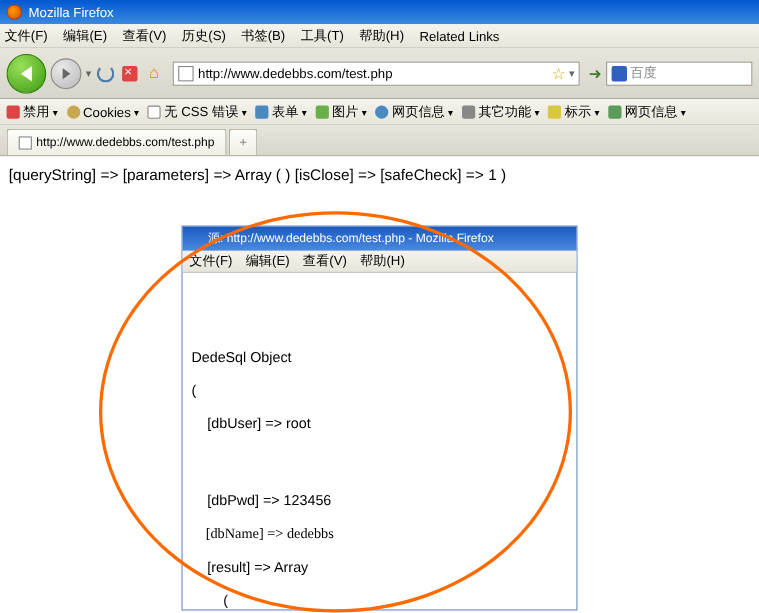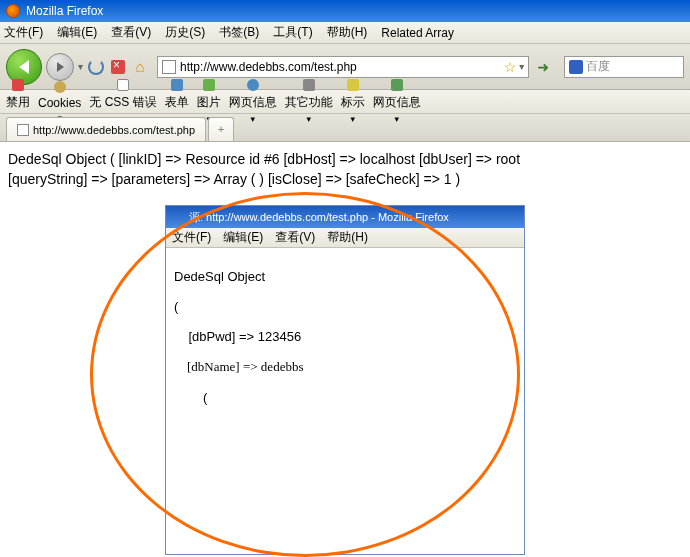--- a/index.html
+++ b/index.html
@@ -17,36 +17,36 @@
 .arrow-l { width: 0; height: 0; border-right: 10px solid #fff; border-top: 7px solid transparent; border-bottom: 7px solid transparent; }
 .arrow-r { width: 0; height: 0; border-left: 7px solid #666; border-top: 5px solid transparent; border-bottom: 5px solid transparent; }
 .tool-icon { width: 18px; height: 18px; display: inline-flex; align-items: center; justify-content: center; }
 .reload { width: 16px; height: 16px; border: 2px solid #4a7ab0; border-top-color: transparent; border-radius: 50%; position: relative; }
 .stop { width: 14px; height: 14px; background: #d44; border-radius: 2px; position: relative; }
 .stop::before { content: "×"; color: #fff; font-size: 12px; position: absolute; top: -2px; left: 2px; }
 .home { color: #d88a00; font-size: 15px; }
 .addr-bar { flex: 1; background: #fff; border: 1px solid #9a9a90; height: 22px; display: flex; align-items: center; padding: 0 4px; font-family: monospace; font-size: 12px; margin: 0 4px; }
 .addr-bar .page-icon { width: 14px; height: 14px; background: #fff; border: 1px solid #888; display: inline-block; margin-right: 4px; }
 .star { color: #c8a800; font-size: 14px; margin: 0 3px; }
-.search-box { width: 120px; background: #fff; border: 1px solid #9a9a90; height: 22px; display: flex; align-items: center; padding: 0 4px; font-size: 12px; margin-left: 11px; }
+.search-box { width: 133px; background: #fff; border: 1px solid #9a9a90; height: 22px; display: flex; align-items: center; padding: 0 4px; font-size: 12px; }
 .baidu-icon { width: 14px; height: 14px; background: #3060c0; border-radius: 2px; margin-right: 3px; }
 
 .devbar { background: linear-gradient(#f5f3ec, #e8e5da); border-bottom: 1px solid #c0beb6; height: 24px; display: flex; align-items: center; gap: 8px; padding: 0 6px; font-size: 12px; }
-.devbar .item { display: flex; align-items: center; gap: 3px; flex-direction: column; }
+.devbar .item { display: flex; align-items: center; gap: 3px; }
 .mini-icon { width: 12px; height: 12px; border-radius: 2px; }
 
 .tabbar { background: linear-gradient(#e8e5da, #d8d5ca); border-bottom: 1px solid #b0ada4; height: 28px; display: flex; align-items: flex-end; padding: 0 6px; gap: 2px; }
 .tab { background: linear-gradient(#fdfdfa, #f0eee5); border: 1px solid #b0ada4; border-bottom: none; border-radius: 3px 3px 0 0; padding: 4px 10px; font-size: 11px; font-family: monospace; display: flex; align-items: center; gap: 4px; height: 24px; }
 .tab.new { width: 26px; justify-content: center; color: #888; }
 
 .content { padding: 8px; font-family: "Courier New", monospace; font-size: 14px; line-height: 1.4; position: relative; }
 .dump-text { white-space: pre-wrap; word-break: break-all; }
 
 .src-window { position: absolute; left: 165px; top: 205px; width: 360px; height: 350px; background: #fff; border: 1px solid #6a8ac0; }
-.src-title { background: linear-gradient(#1a5ac0, #4a8ae0); color: #fff; padding: 3px 6px; display: flex; align-items: flex-end; gap: 5px; font-size: 11px; height: 22px; font-family: monospace; }
+.src-title { background: linear-gradient(#1a5ac0, #4a8ae0); color: #fff; padding: 3px 6px; display: flex; align-items: flex-start; gap: 5px; font-size: 11px; height: 22px; font-family: monospace; }
 .src-menu { background: linear-gradient(#f5f3ec, #e8e5da); border-bottom: 1px solid #c0beb6; padding: 2px 6px; display: flex; gap: 12px; font-size: 12px; height: 20px; align-items: center; }
 .src-body { padding: 6px 8px; font-family: "Courier New", monospace; font-size: 13px; white-space: pre; position: relative; }
 
 .circle { position: absolute; left: 90px; top: 192px; width: 430px; height: 365px; border: 3px solid #ff6a00; border-radius: 50%; pointer-events: none; z-index: 5; }
 </style>
 </head>
 <body>
 
 <div class="titlebar">
   <span class="ff-icon"></span>
@@ -54,21 +54,21 @@
 </div>
 
 <div class="menubar">
   <span>文件(F)</span>
   <span>编辑(E)</span>
   <span>查看(V)</span>
   <span>历史(S)</span>
   <span>书签(B)</span>
   <span>工具(T)</span>
   <span>帮助(H)</span>
-  <span>Related Array</span>
+  <span>Related Links</span>
 </div>
 
 <div class="navbar">
   <div class="nav-btn back-btn">
       <div class="arrow-l"></div>
     </div>
   <div class="nav-btn fwd-btn">
       <div class="arrow-r"></div>
     </div>
   <span style="color:#666;font-size:10px">▾</span>
@@ -142,42 +142,43 @@
 
 <div class="tabbar">
   <div class="tab">
     <span class="page-icon" style="width:12px;height:12px;background:#fff;border:1px solid #888"></span>
     <span>http://www.dedebbs.com/test.php</span>
   </div>
   <div class="tab new">+</div>
 </div>
 
 <div class="content">
-  <div class="dump-text">DedeSql Object ( [linkID] =&gt; Resource id #6 [dbHost] =&gt; localhost [dbUser] =&gt; root</div>
   <div class="dump-text">[queryString] =&gt; [parameters] =&gt; Array ( ) [isClose] =&gt; [safeCheck] =&gt; 1 )</div>
 </div>
 
 <div class="circle"></div>
 
 <div class="src-window">
   <div class="src-title">
     <span class="ff-icon" style="width:12px;height:12px"></span>
     <span>源: http://www.dedebbs.com/test.php - Mozilla Firefox</span>
   </div>
   <div class="src-menu">
     <span>文件(F)</span>
     <span>编辑(E)</span>
     <span>查看(V)</span>
     <span>帮助(H)</span>
   </div>
   <div class="src-body">
-<span style="display: block;">DedeSql Object</span>
+<span style="display: block; margin-top: 48px;">DedeSql Object</span>
 <span style="display: block;">(</span>
-<span style="display: block;">    [dbPwd] =&gt; 123456</span>
+<span style="display: block;">    [dbUser] =&gt; root</span>
+<span style="display: block; margin-top: 40px;">    [dbPwd] =&gt; 123456</span>
 <span style="display: block; font-family: Liberation Serif, serif;">    [dbName] =&gt; dedebbs</span>
+<span style="display: block;">    [result] =&gt; Array</span>
 <span style="display: block;">        (</span>
 
 
 <span style="display: block;"></span>
 
 
 
   </div>
 </div>
 

